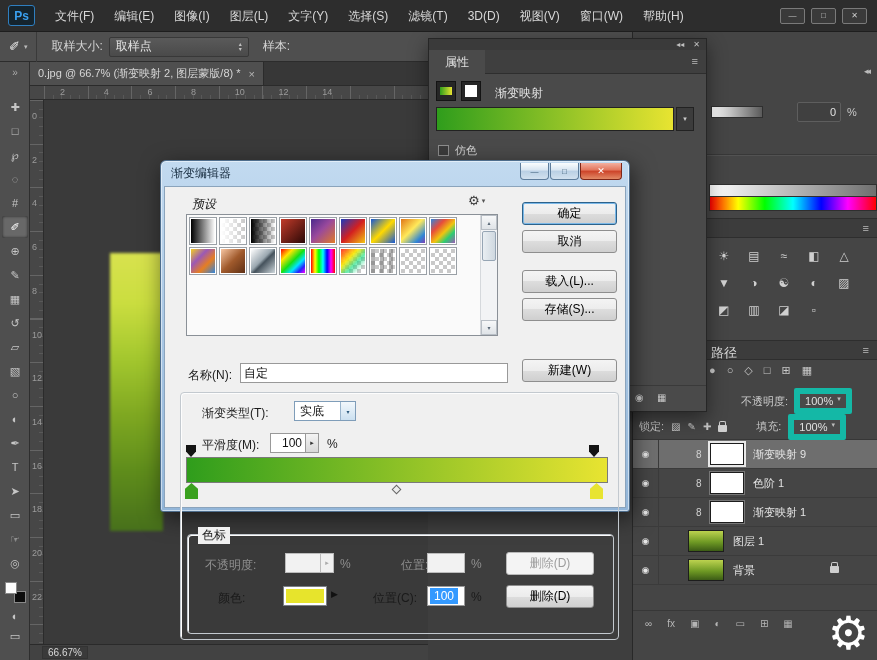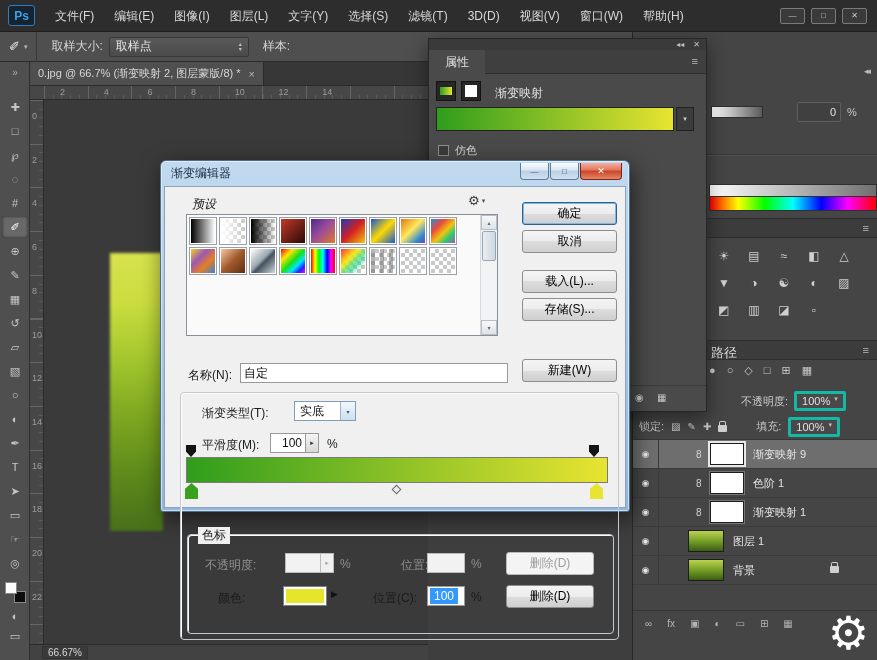--- a/index.html
+++ b/index.html
@@ -86,21 +86,21 @@
   .dock-hdr .hdr-label { position:absolute; left:78px; top:3px; font-size:13px; }
   .dock-hdr .hdr-menu { position:absolute; right:8px; top:3px; font-size:11px; color:#bbb; }
   #adj-grid { position:absolute; left:76px; top:210px; width:160px; display:flex; flex-wrap:wrap; }
   .adj-icon { width:30px; height:27px; display:flex; align-items:center; justify-content:center; font-size:12px; color:#d0d0d0; }
   #path-icons { position:absolute; left:76px; top:332px; display:flex; gap:11px; font-size:11px; color:#c8c8c8; }
   .op-row { position:absolute; left:0; right:0; top:356px; height:26px; display:flex; align-items:center;
     padding-left:108px; gap:6px; color:#c8c8c8; }
   .lock-row { position:absolute; left:0; right:0; top:382px; height:26px; display:flex; align-items:center;
     padding-left:6px; gap:7px; color:#c8c8c8; border-bottom:1px solid #373737; }
   #lock-icons { display:flex; gap:7px; font-size:10px; color:#c6c6c6; }
-  .chip { display:flex; align-items:flex-start; gap:4px; padding:1px 5px; border:3px solid #14b8a6; background:#494949;
+  .chip { display:flex; align-items:flex-start; gap:4px; padding:1px 5px; border:6px solid #14b8a6; background:#494949;
     border-radius:2px; font-size:11px; color:#e0e0e0; }
   .fill-label { margin-left:22px; }
   .lockshape { position:relative; width:9px; height:7px; background:#cfcfcf; border-radius:1px; margin-top:3px; }
   .lockshape::before { content:""; position:absolute; left:1px; top:-4px; width:5px; height:4px;
     border:1px solid #cfcfcf; border-bottom:none; border-radius:2px 2px 0 0; }
   #layer-rows { position:absolute; left:0; right:0; top:408px; }
   .lrow { position:relative; height:29px; border-bottom:1px solid #3b3b3b; }
   .lrow.selected { background:#6e6e6e; }
   .eye-cell { position:absolute; left:0; top:0; width:26px; height:100%; border-right:1px solid #3b3b3b;
     display:flex; align-items:center; justify-content:center; font-size:9px; color:#e6e6e6; }

